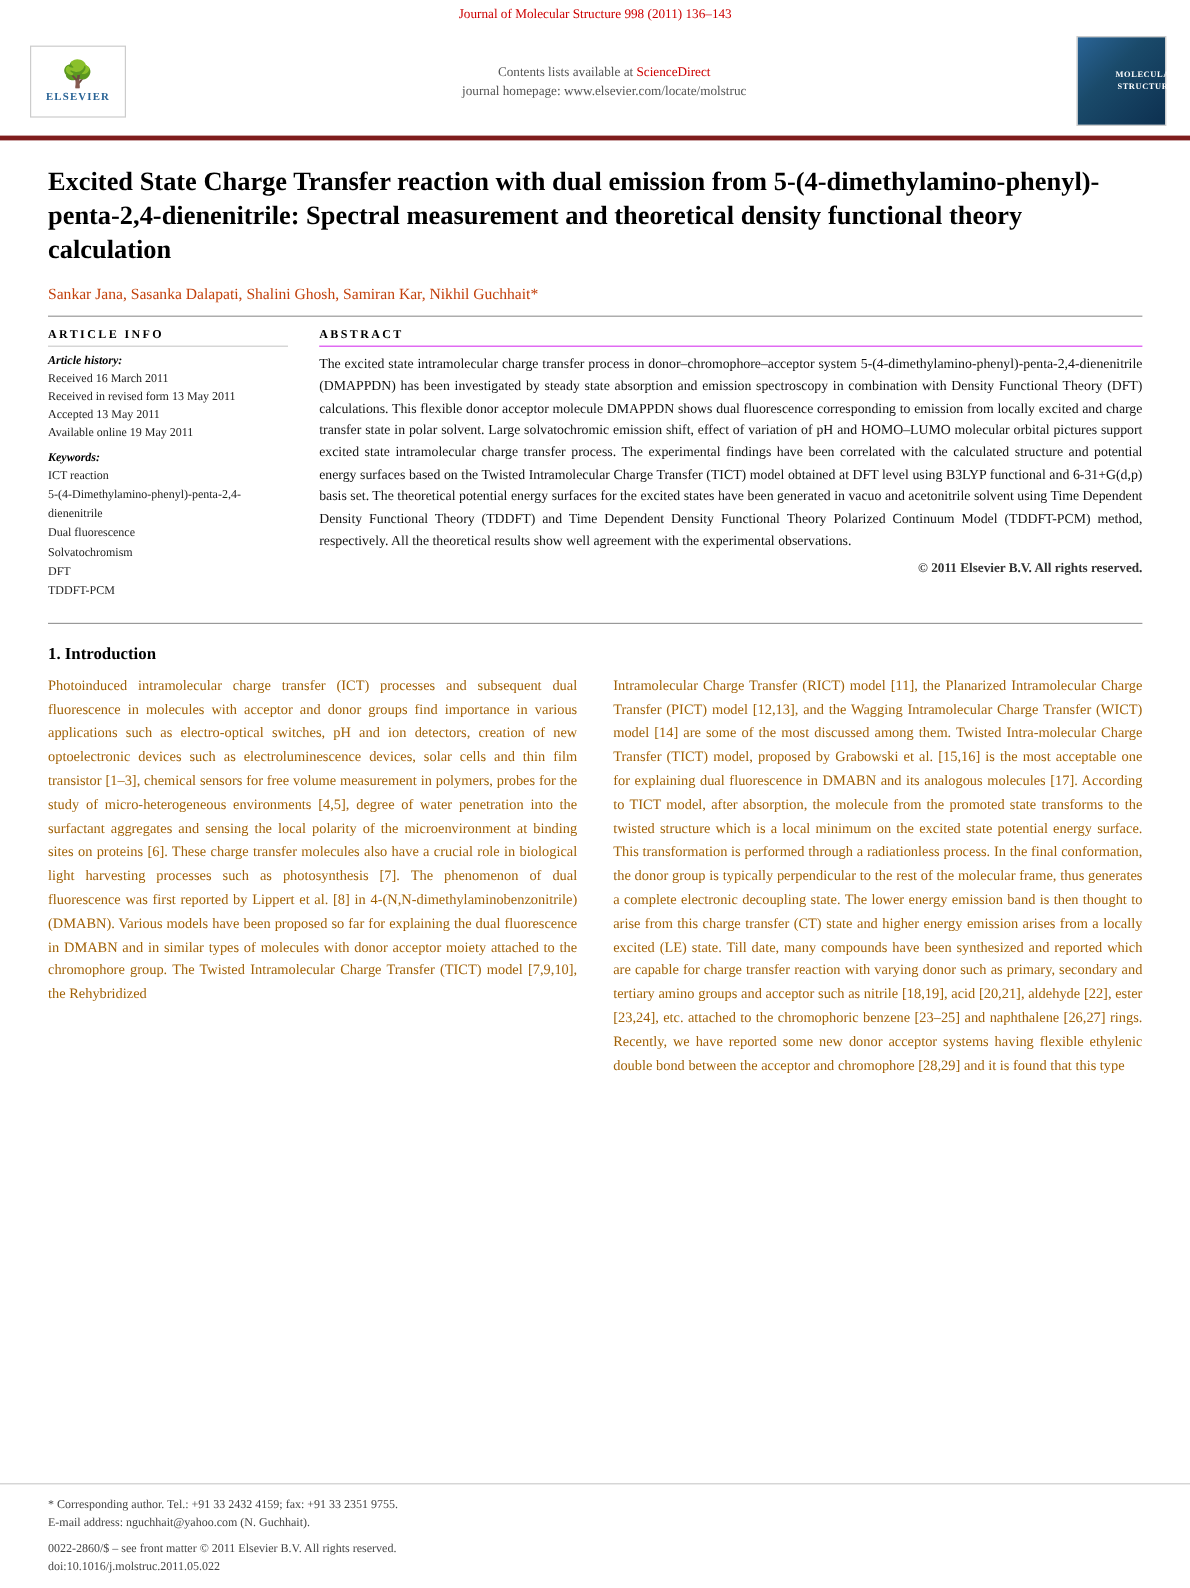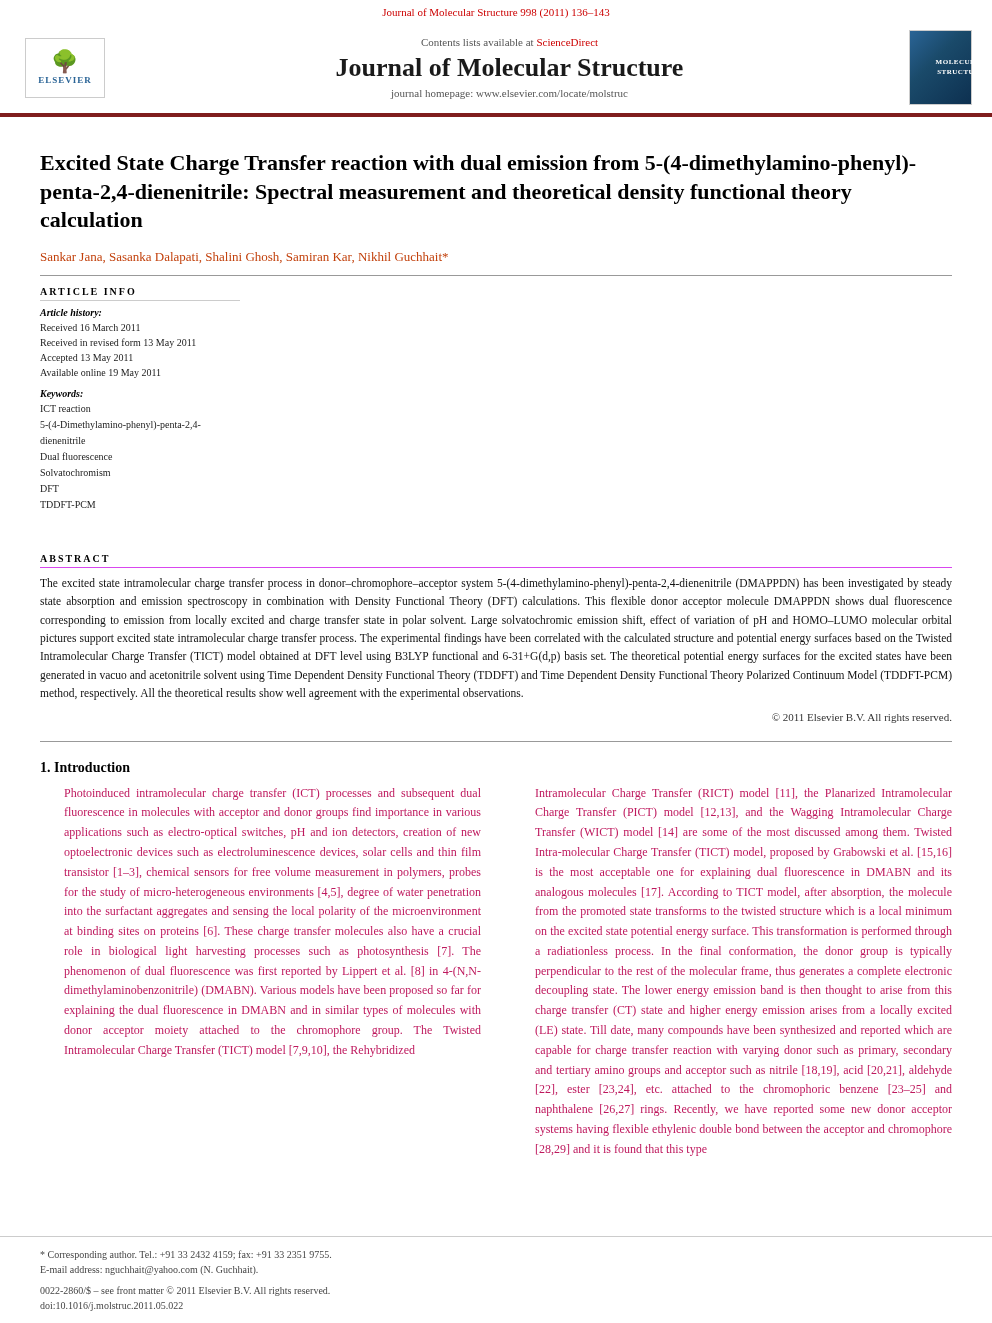--- a/index.html
+++ b/index.html
@@ -78,41 +78,41 @@
       color: #1a1a1a;
       font-family: 'Times New Roman', serif;
       line-height: 1.2;
     }
     .journal-homepage {
       font-size: 11px;
       color: #555;
       margin-top: 4px;
     }
     .cover-image {
-      width: 63px;
+      width: 75px;
       height: 75px;
       background: linear-gradient(135deg, #2a6496 0%, #1a4a6a 40%, #0d3050 100%);
       display: flex;
       align-items: center;
       justify-content: center;
       flex-direction: column;
       border: 1px solid #ccc;
       padding-left: 41px;
     }
     .cover-image-text {
       color: #fff;
       font-size: 7px;
       text-align: center;
       font-weight: bold;
       letter-spacing: 0.5px;
       line-height: 1.4;
     }
     
     .article-body {
-      padding: 32px 40px;
+      padding: 20px 40px;
       flex: 1;
     }
     .article-title {
       font-size: 22px;
       font-weight: bold;
       line-height: 1.3;
       margin-bottom: 14px;
       color: #000;
     }
     .authors {
@@ -127,23 +127,22 @@
       margin-bottom: 16px;
     }
     .divider-line {
       border: none;
       border-top: 1px solid #999;
       margin: 10px 0;
     }
     
     .two-col {
       display: flex;
-      gap: 40px;
+      gap: 26px;
       margin-bottom: 18px;
-      flex-direction: column;
     }
     .article-info {
       width: 200px;
       min-width: 200px;
       font-size: 11px;
     }
     .article-info-title {
       font-size: 10px;
       font-weight: bold;
       letter-spacing: 2px;
@@ -188,34 +187,34 @@
       font-size: 11.5px;
       line-height: 1.6;
       color: #111;
       text-align: justify;
     }
     .copyright-line {
       font-size: 11px;
       text-align: right;
       margin-top: 8px;
       color: #333;
+      font-weight: bold;
     }
     
     .section-title {
       font-size: 14px;
       font-weight: bold;
       margin: 18px 0 8px 0;
       color: #000;
     }
     .article-text {
       font-size: 12px;
       line-height: 1.65;
-      color: #be185d;
+      color: #a16207;
       text-align: justify;
-      margin-left: 24px;
     }
     .two-col-text {
       display: flex;
       gap: 30px;
       margin-top: 0;
     }
     .text-col {
       flex: 1;
     }
     .text-col .article-text {
@@ -246,21 +245,20 @@
 
       <div class="elsevier-logo">
         <div class="elsevier-logo-box">
           <div class="elsevier-tree">🌳</div>
           <div class="elsevier-text">ELSEVIER</div>
         </div>
       </div>
 
       <div class="journal-title-center">
         <div class="contents-line">Contents lists available at <span style="color:#c00;cursor:pointer;">ScienceDirect</span></div>
-        <div class="journal-main-title">Journal of Molecular Structure</div>
         <div class="journal-homepage">
           <span>journal homepage: www.elsevier.com/locate/molstruc</span>
         </div>
       </div>
 
       <div class="cover-image">
         <div class="cover-image-text">MOLECULAR
 STRUCTURE</div>
       </div>
     </div>

